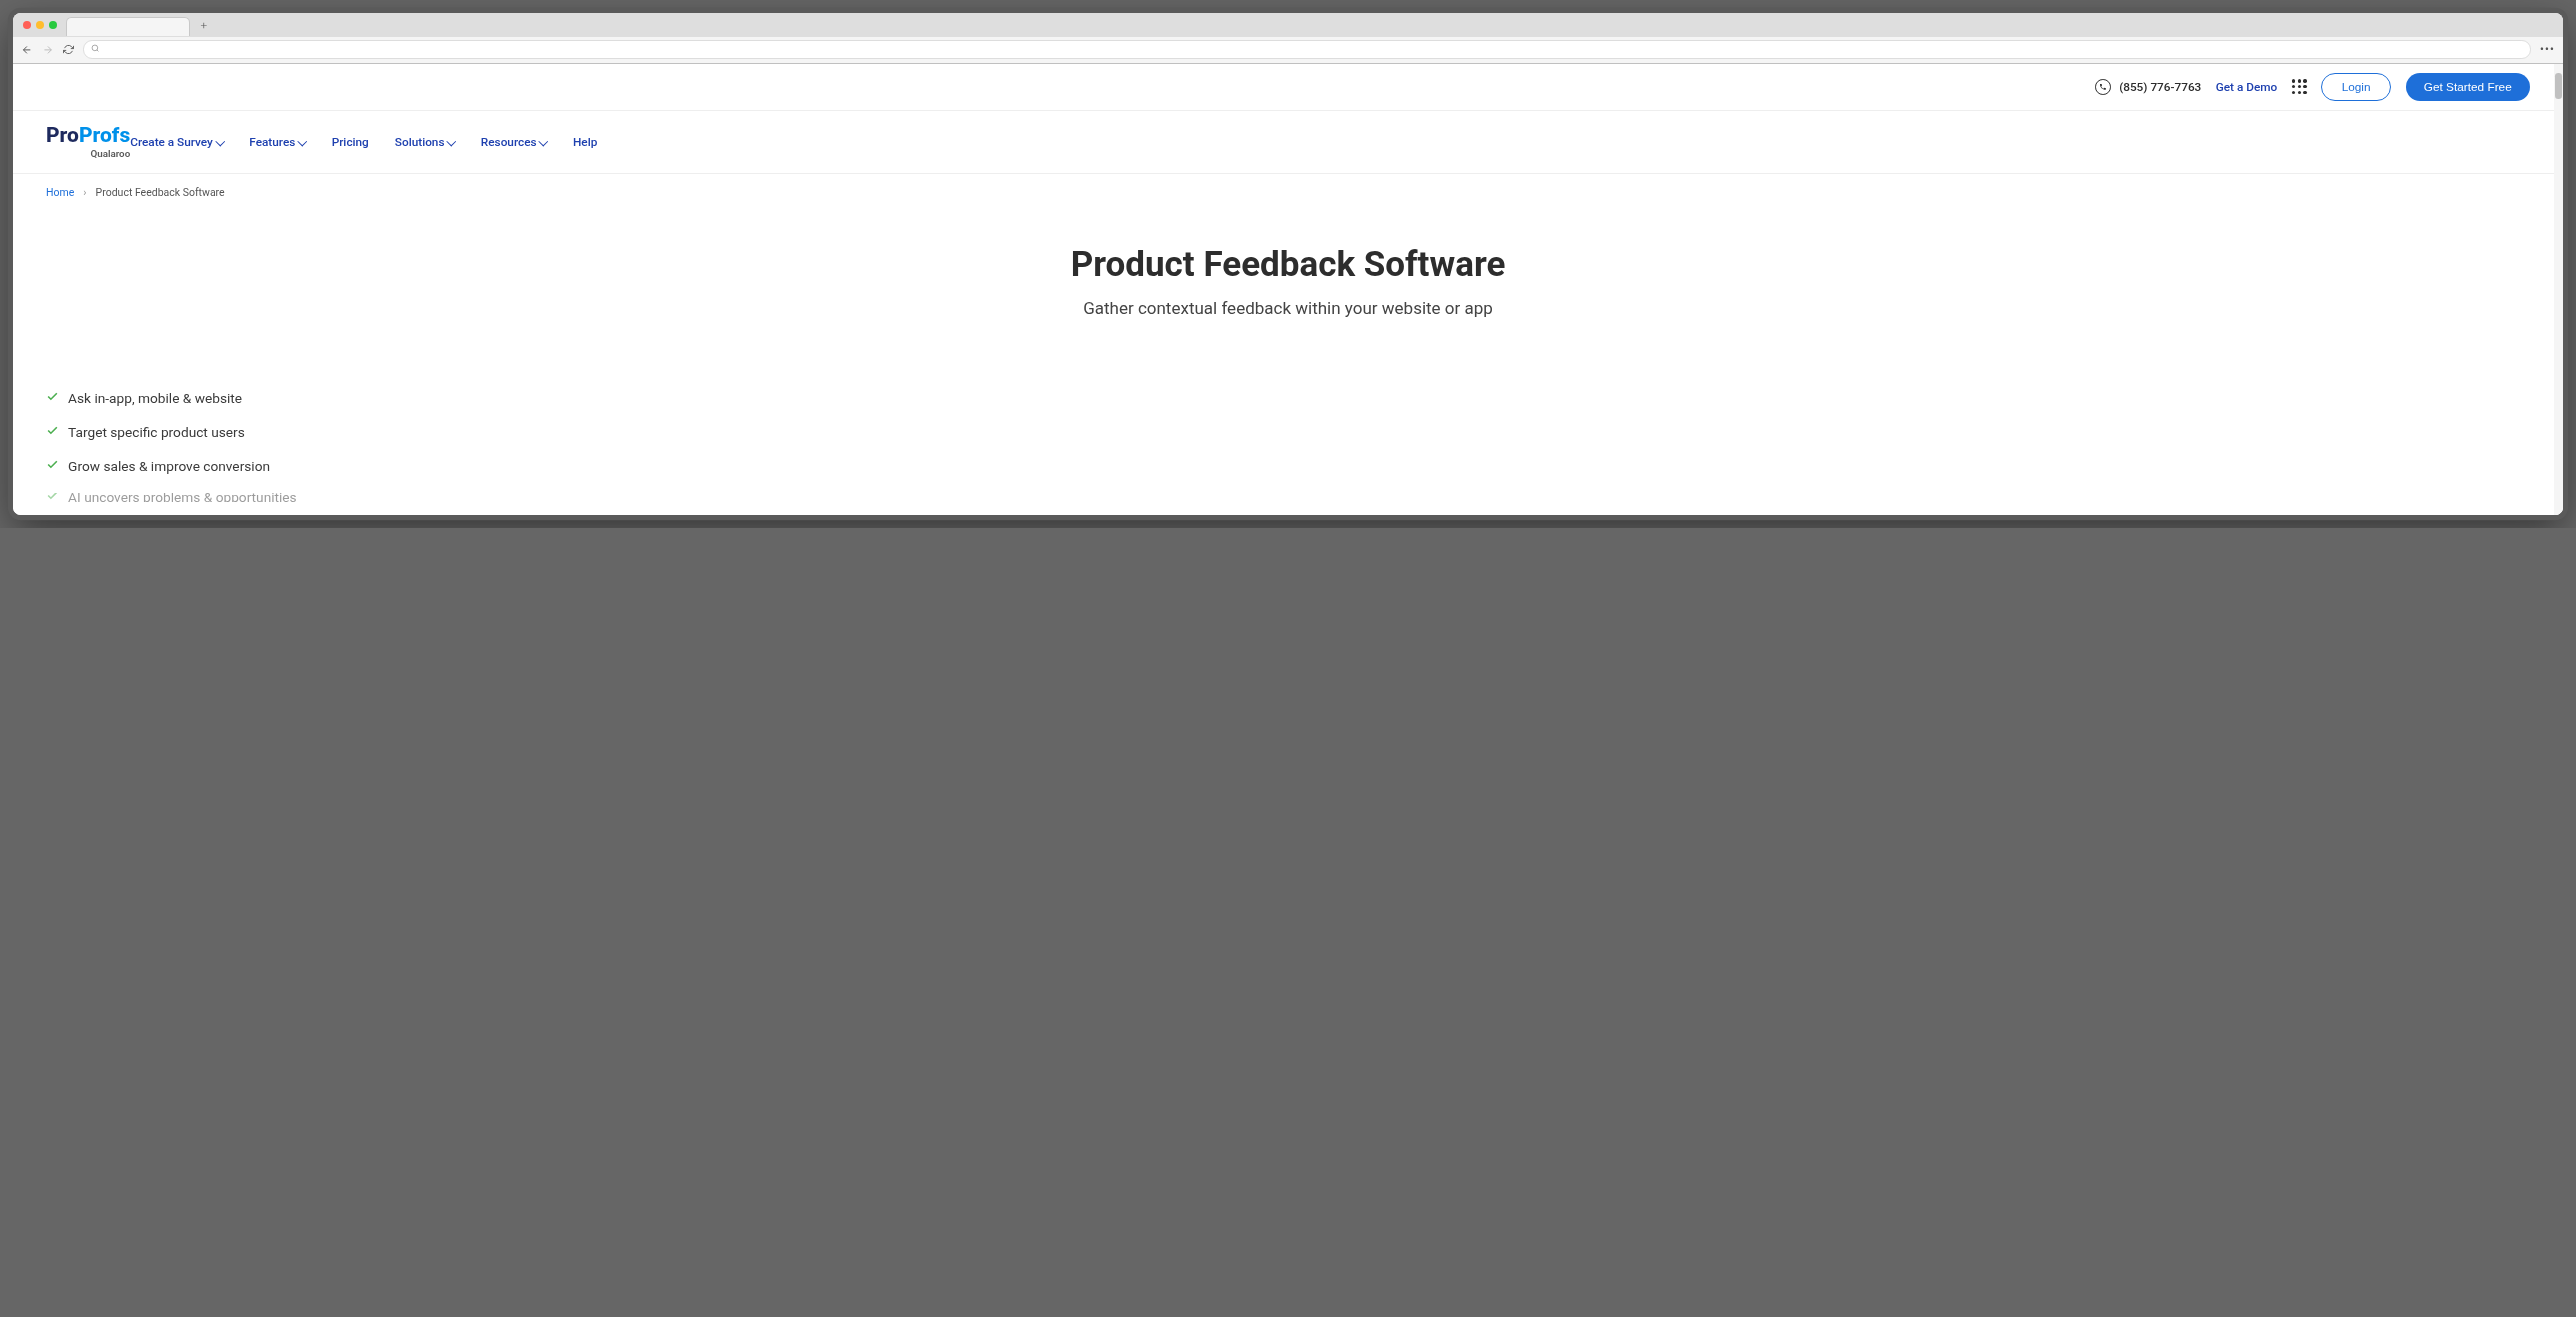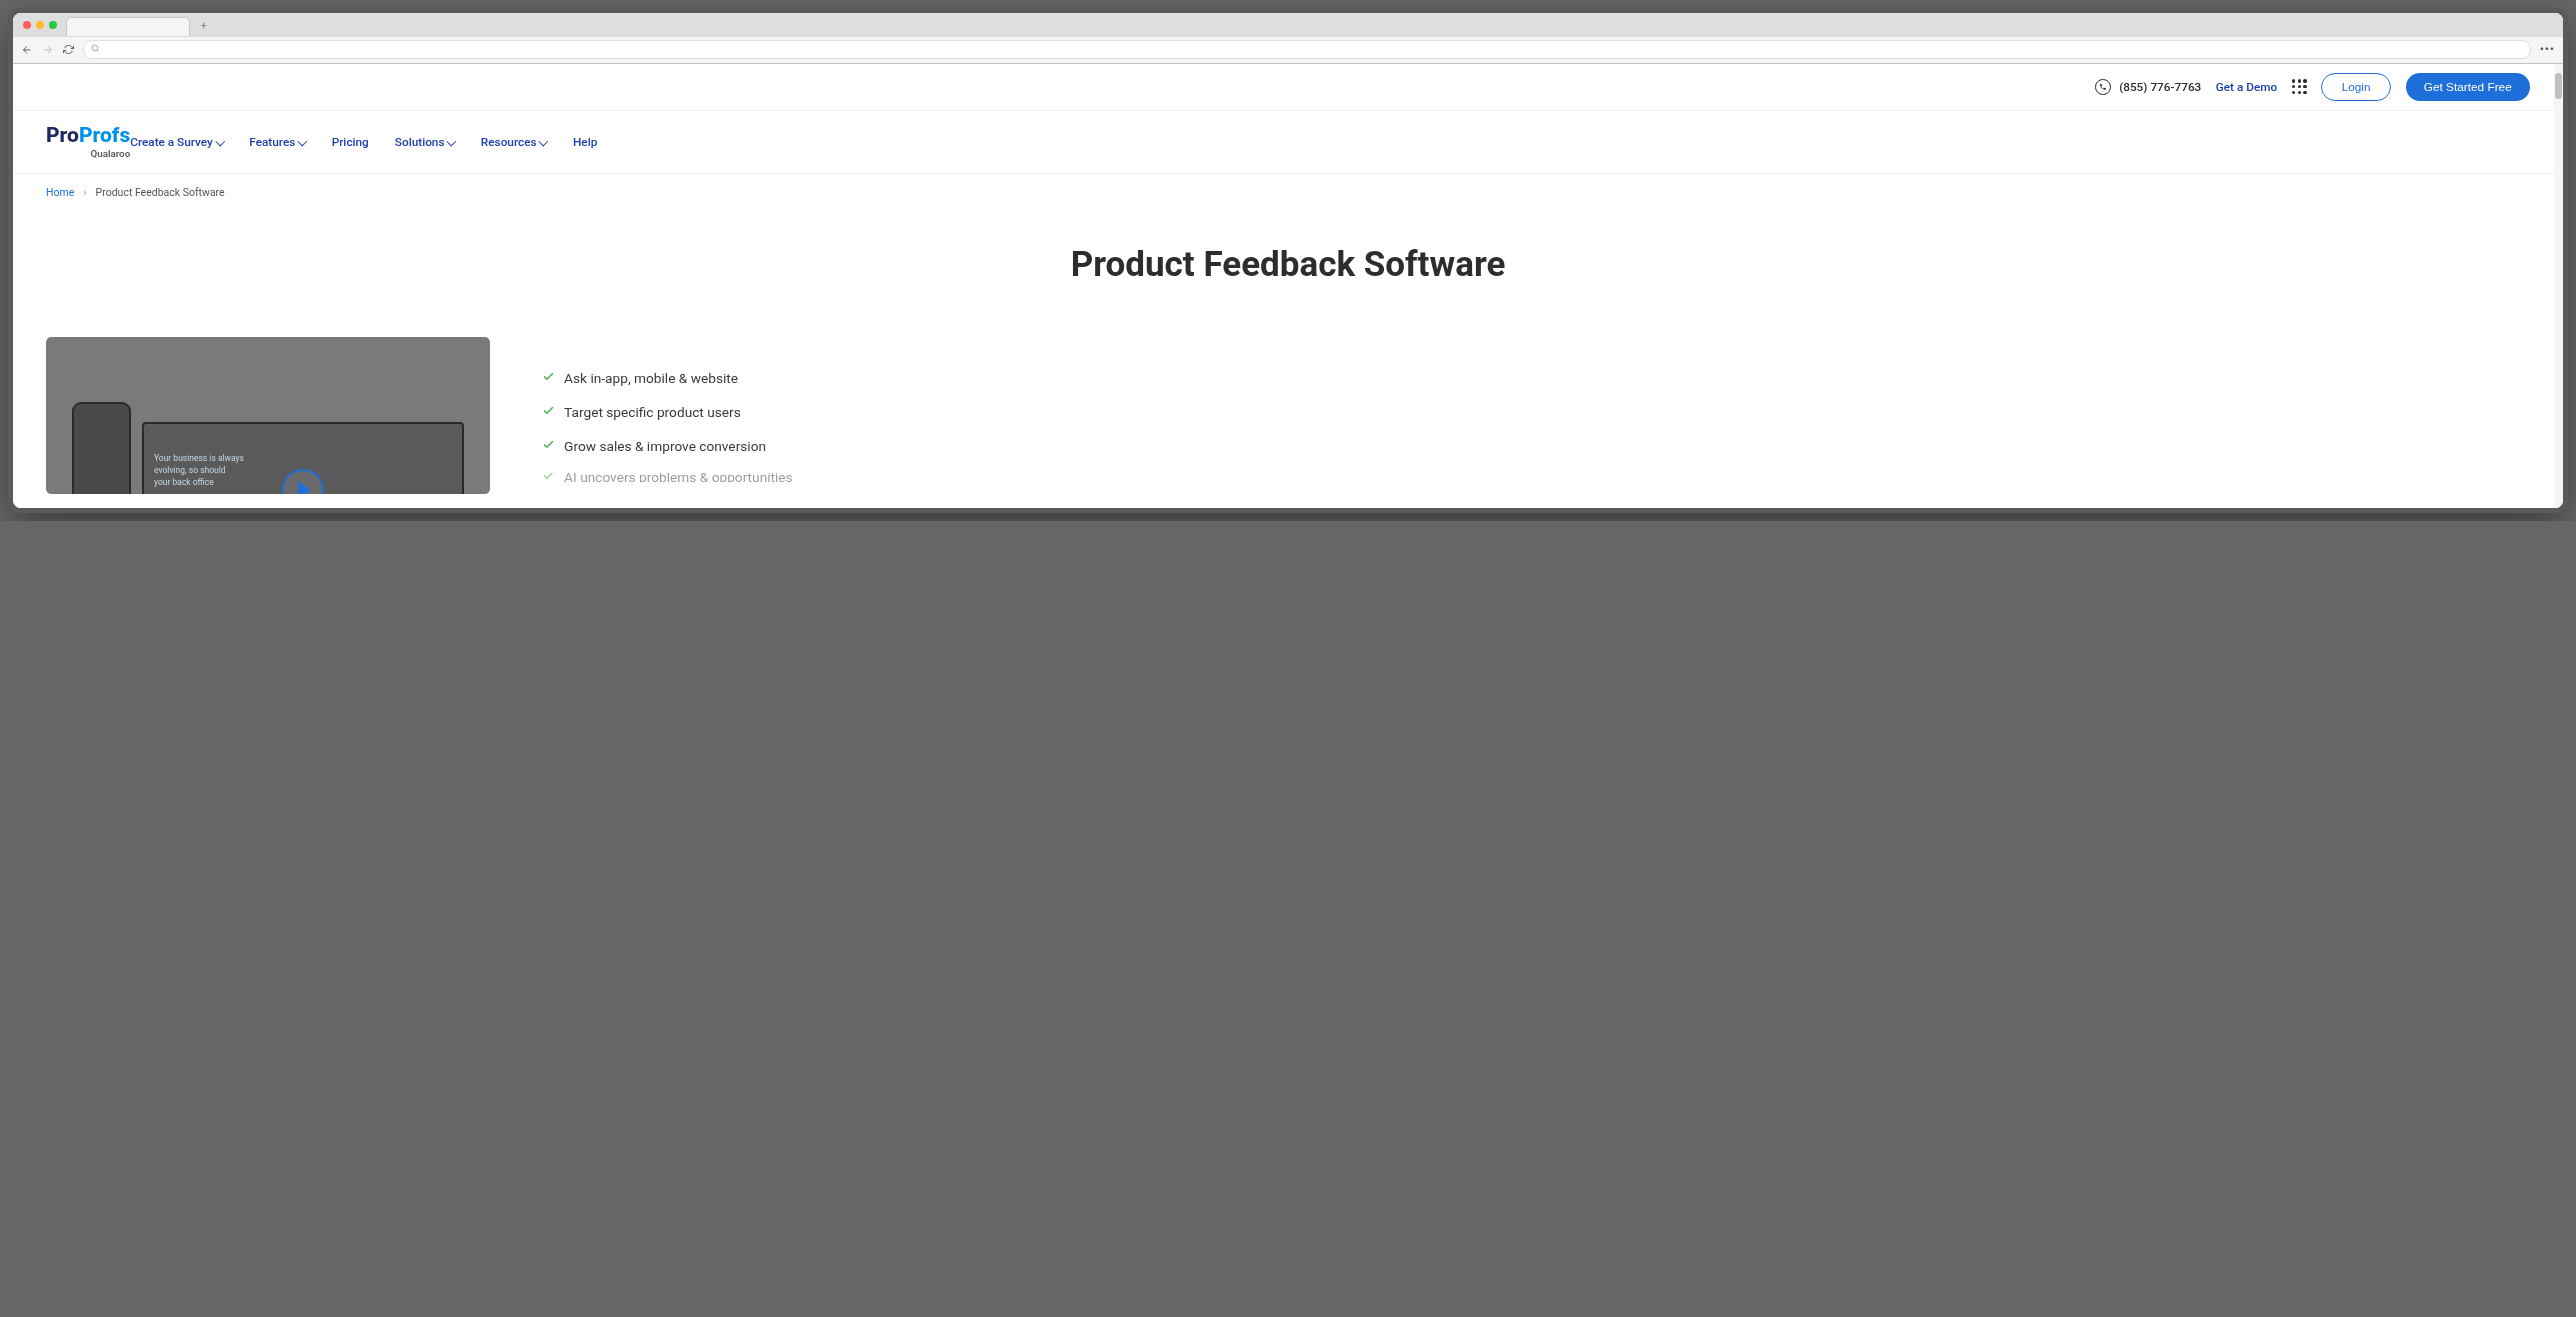--- a/index.html
+++ b/index.html
@@ -488,38 +488,24 @@
     </div>
 
     <div class="breadcrumb">
       <span class="breadcrumb-home">Home</span>
       <span class="breadcrumb-sep">›</span>
       <span class="breadcrumb-current">Product Feedback Software</span>
     </div>
 
     <div class="hero">
       <h1>Product Feedback Software</h1>
+      <p>Gather contextual feedback within your website or app</p>
     </div>
 
     <div class="content-row">
-      <div class="video-preview">
-        <div class="device-mockup">
-          <div class="phone-mockup"></div>
-          <div class="laptop-mockup">
-            <div class="laptop-text">
-              <div>Your business is always</div>
-              <div>evolving, so should</div>
-              <div>your back office</div>
-            </div>
-            <div class="play-circle">
-              <div class="play-triangle"></div>
-            </div>
-          </div>
-        </div>
-      </div>
 
       <div class="benefits-list">
         <div class="benefit-item">
           <span class="check-icon">
             <svg width="13" height="13" viewBox="0 0 24 24" fill="none" stroke="currentColor" stroke-width="3">
                 <path d="M20 6L9 17l-5-5"></path>
               </svg>
           </span>
           <span>Ask in-app, mobile &amp; website</span>
         </div>

